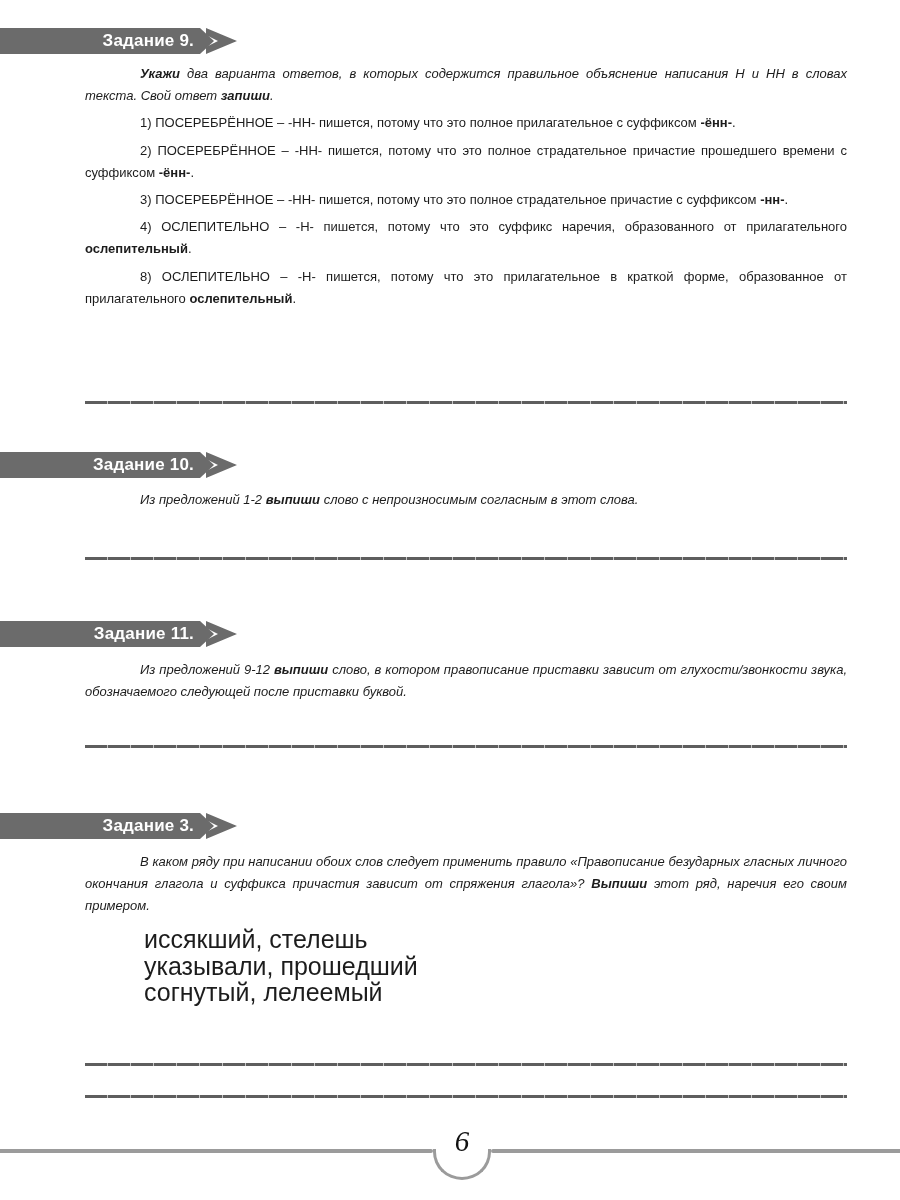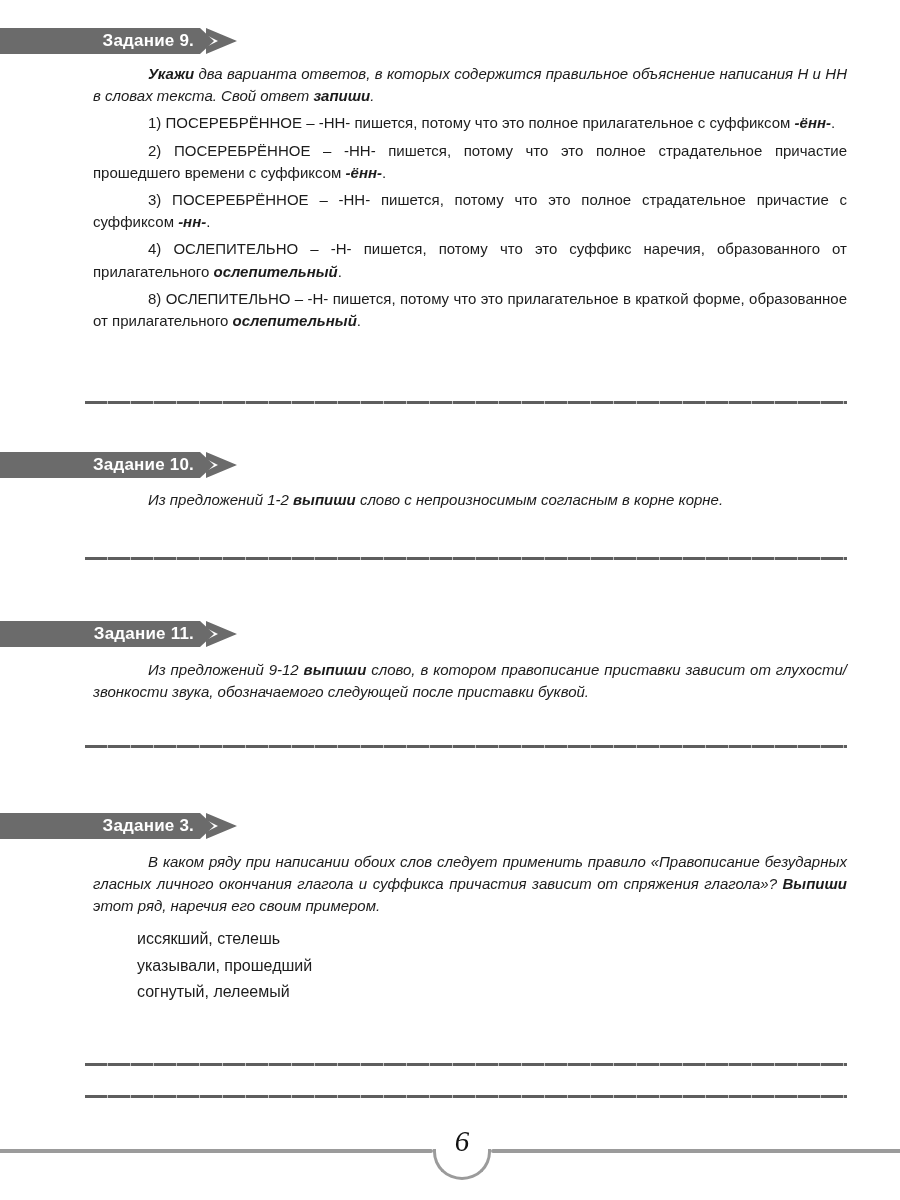--- a/index.html
+++ b/index.html
@@ -18,36 +18,36 @@
     color:#ffffff; font-weight:bold; font-size:17px; letter-spacing:.2px;padding-left:36px;
   }
   .banner .chev {
     position:absolute; left:206px; top:0; width:31px; height:26px; background:#6b6b6b;
     clip-path:polygon(0 0, 31px 13px, 0 26px, 0 19px, 12px 13px, 0 7px);
   }
 
   
   .tblock { position:absolute; left:85px; width:762px; }
   .para {
-    margin:0 0 5px 8px; font-size:15px; line-height:22.2px;
+    margin:0 0 5px 0; font-size:13px; line-height:22.2px;
     text-align:justify; text-indent:55px;
   }
   .it { font-style:italic; }
   .bi { font-weight:bold; font-style:italic; }
   .opt { font-style:normal; }
-  .opt .obi { font-weight:bold; font-style:italic; }
+  .opt .obi { font-weight:bold; }
 
   
   .answer-line {
     position:absolute; left:85px; width:762px; height:3px;
     background:repeating-linear-gradient(to right,#5e5e5e 0 22px,#c4c4c4 22px 23px);
   }
 
   
-  .word-list { position:absolute; left:137px; top:926px; font-size:16px; line-height:26.5px; }
+  .word-list { position:absolute; left:144px; top:926px; font-size:25px; line-height:26.5px; }
   .word-list div { white-space:nowrap; }
 
   
   .footer-rule-left  { position:absolute; top:1149px; left:0;  width:433px; height:4px; background:#9b9b9b; border-radius:0 2px 2px 0; }
   .footer-rule-right { position:absolute; top:1149px; left:491px; right:0; height:4px; background:#9b9b9b; border-radius:2px 0 0 2px; }
   .footer-notch {
     position:absolute; top:1149px; left:433px; width:58px; height:31px;
     box-sizing:border-box; background:#fff;
     border:3px solid #9b9b9b; border-top:none;
     border-bottom-left-radius:29px 28px; border-bottom-right-radius:29px 28px;
@@ -82,21 +82,21 @@
   </div>
 
   <div class="answer-line" style="top:401px"></div>
 
   <div class="banner" style="top:452px">
     <div class="bar">Задание 10.</div>
     <div class="chev"></div>
   </div>
 
   <div class="tblock" style="top:489px">
-    <p class="para it"><span>Из предложений 1-2 </span><span class="bi">выпиши</span><span> слово с непроизносимым согласным в корне корне.</span></p>
+    <p class="para it"><span>Из предложений 1-2 </span><span class="bi">выпиши</span><span> слово с непроизносимым согласным в этот слова.</span></p>
   </div>
 
   <div class="answer-line" style="top:557px"></div>
 
   <div class="banner" style="top:621px">
     <div class="bar">Задание 11.</div>
     <div class="chev"></div>
   </div>
 
   <div class="tblock" style="top:659px">

